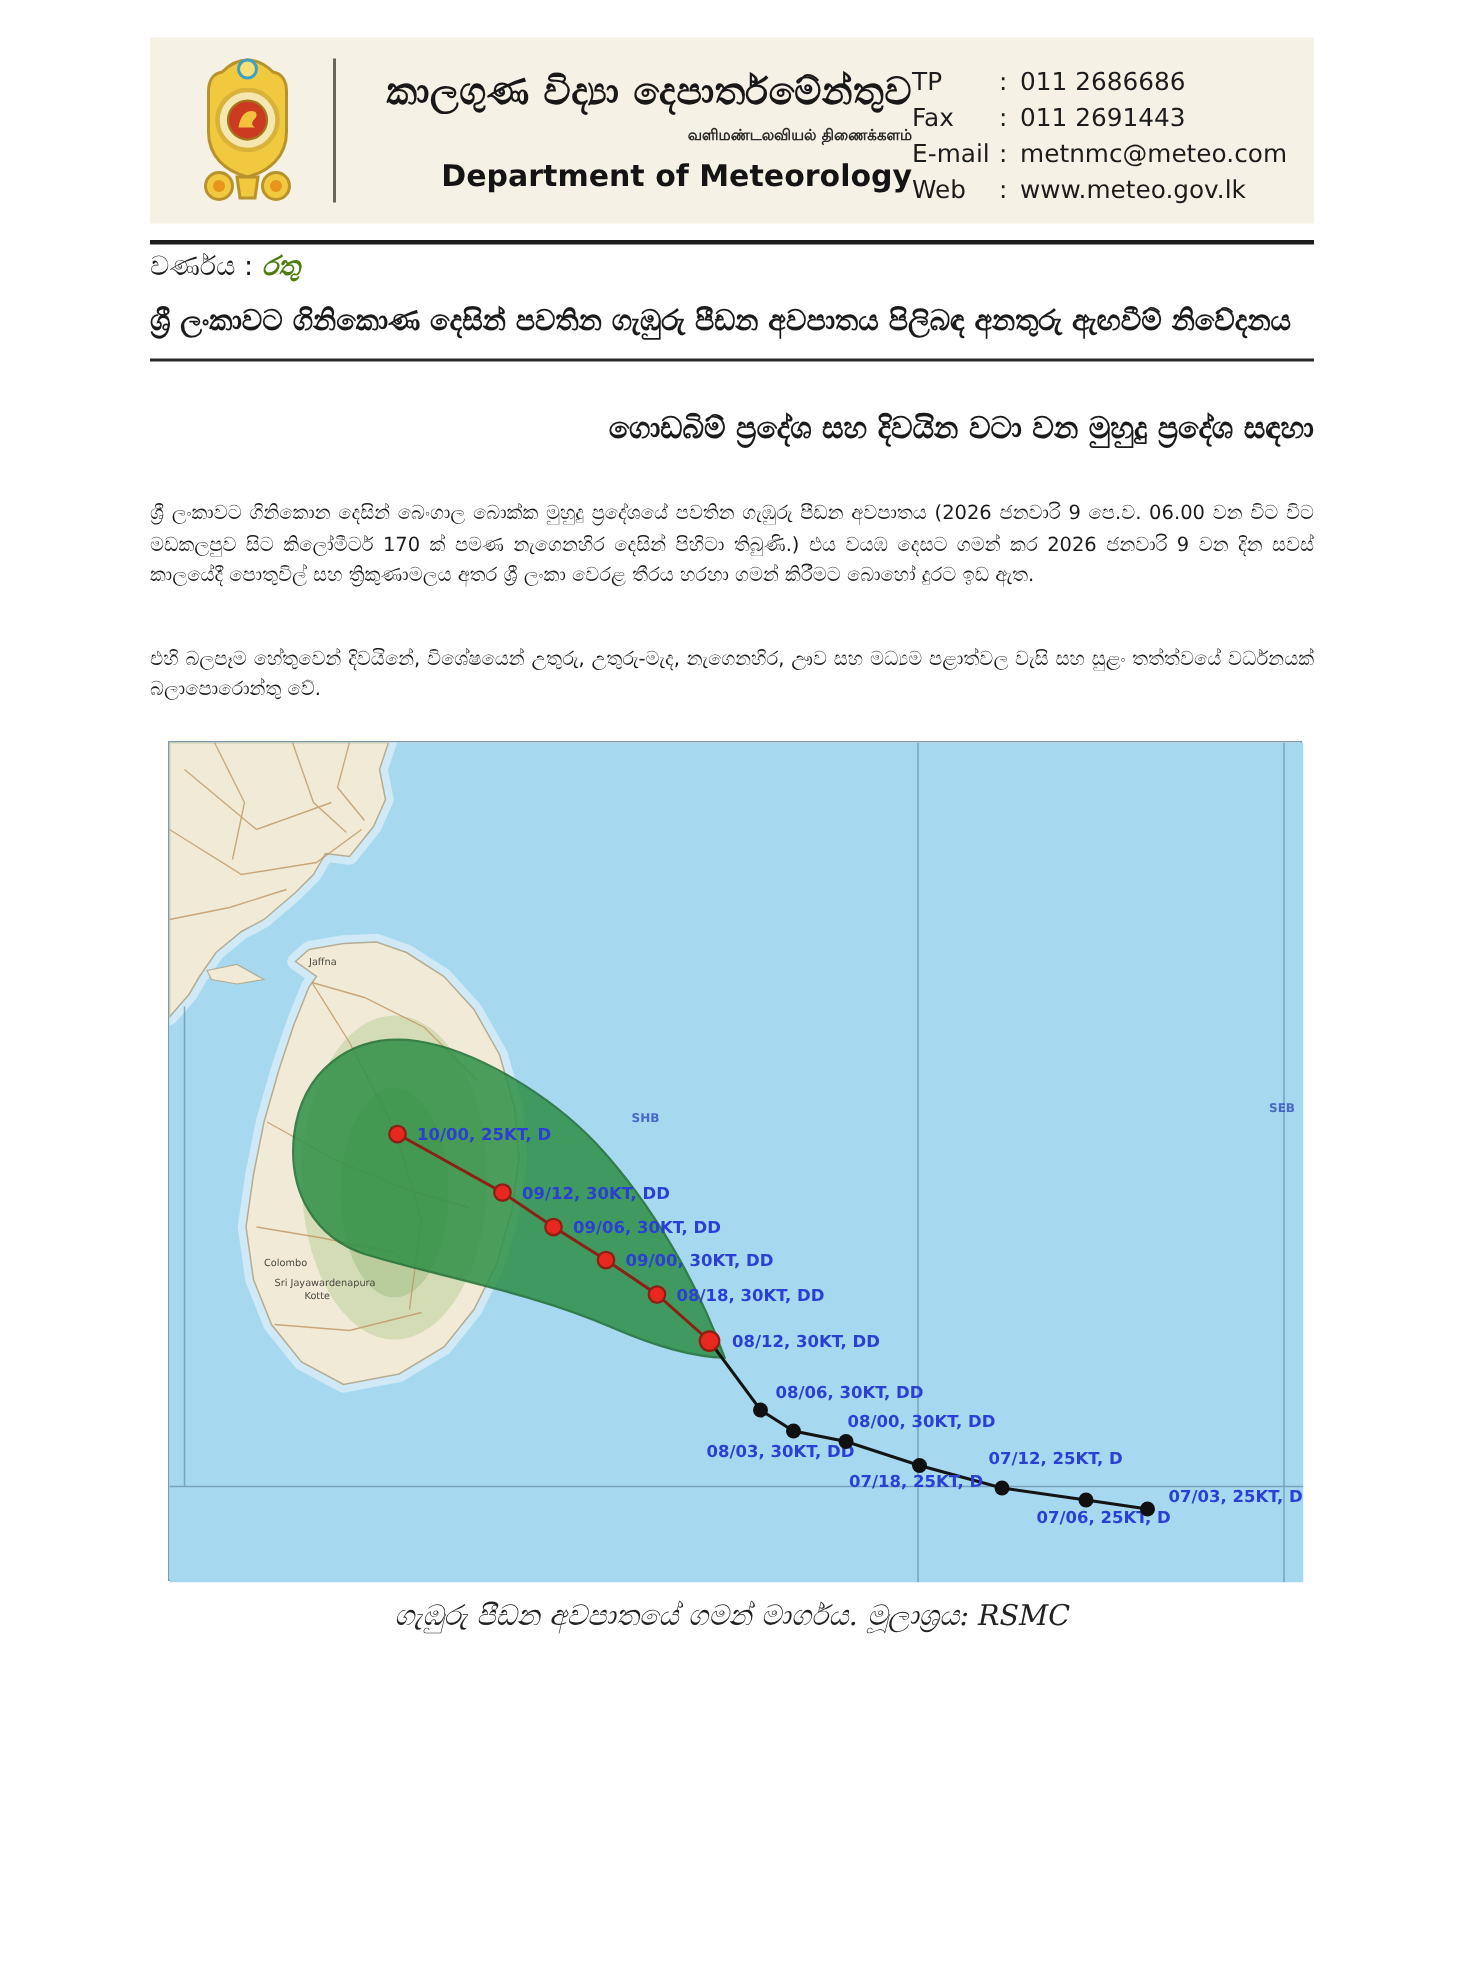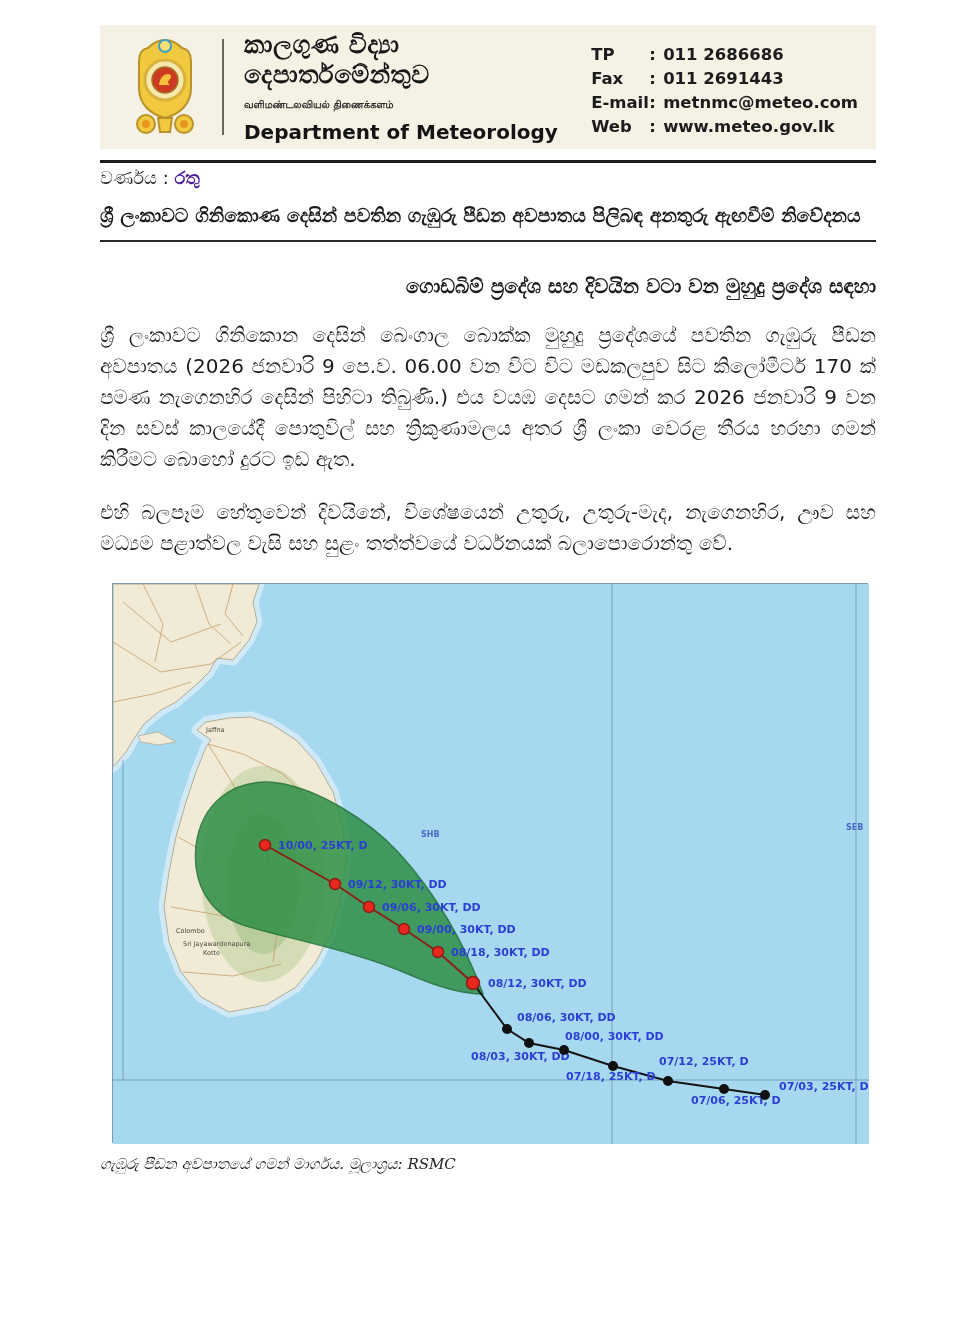--- a/index.html
+++ b/index.html
@@ -11,52 +11,52 @@
   }
   .content { width:776px; margin:0 auto 0 100px; }
 
   
   .letterhead {
     margin-top:25px; background:#f5f1e4; height:124px;
     display:flex; align-items:center; padding:10px 18px 10px 34px;
   }
   .emblem-wrap { width:62px; height:102px; flex:0 0 auto; }
   .vert-sep { width:2px; height:96px; background:#6a665c; margin:0 20px 0 26px; flex:0 0 auto; }
-  .dept-names { flex:1 1 auto; }
+  .dept-names { flex:1 1 auto;text-align:right; }
   .dept-sinhala { font-size:25px; font-weight:bold; color:#181818; letter-spacing:0.5px; }
   .dept-tamil { font-size:10px; font-weight:bold; color:#2a2a28; margin-top:9px; }
   .dept-english { font-size:20px; font-weight:bold; color:#141414; margin-top:8px; }
-  .contact-block { flex:0 0 auto; font-size:16.5px; color:#1c1c1c; align-self:flex-start; margin-top:8px;font-weight:bold; }
+  .contact-block { flex:0 0 auto; font-size:16.5px; color:#1c1c1c; align-self:flex-start; margin-top:8px; }
   .contact-row { display:flex; line-height:1.45; }
   .contact-label { width:58px; }
   .contact-colon { width:14px; }
 
   .rule-thick { border:none; border-top:3px solid #1c1c1c; margin-top:11px; }
   .rule-thin  { border:none; border-top:2px solid #2a2a2a; margin-top:10px; }
 
   .meta-row { display:flex; justify-content:space-between; margin-top:14px; font-size:18px; }
   .notice-no { font-weight:bold; font-family:"DejaVu Serif",serif; }
   .ref-no { font-size:18px; color:#111; }
   .category-row { margin-top:4px; font-size:18px; }
-  .category-value { color:#4c1d95; font-weight:bold; }
+  .category-value { color:#4d7c0f; font-weight:bold;font-style:italic; }
 
   .doc-title { margin-top:12px; font-size:19px; font-weight:bold; line-height:1.55; }
   .issued-para { margin-top:6px; font-size:18px; line-height:1.42; text-align:justify; }
 
   .section-heading { margin-top:32px; text-align:right; font-size:20px; font-weight:bold; }
   .advice-line { margin-top:27px; font-size:19px; font-weight:bold; }
-  .body-para { margin-top:22px; font-size:20px; line-height:1.55; text-align:justify; }
+  .body-para { margin-top:36px; font-size:13px; line-height:1.55; text-align:justify; }
 
   .map-wrap { margin:24px 0 0 12px; width:756px; height:560px; border:1px solid #7d9bb0; }
   svg text { user-select:none; }
   .track-label { font:600 11px "DejaVu Sans",sans-serif; fill:#2b3fd4; }
   .basin-label { font:700 8px "DejaVu Sans",sans-serif; fill:#3b55c0; opacity:.85; }
   .city-label  { font:6.5px "DejaVu Sans",sans-serif; fill:#4a4a42; }
 
-  .map-caption { margin-top:12px; text-align:left; font-size:15px; font-style:italic;
+  .map-caption { margin-top:12px; text-align:center; font-size:19px; font-style:italic;
                  font-family:"DejaVu Serif",serif; color:#222; }
 </style>
 </head>
 <body>
 
 <div class="content">
 
   <div class="letterhead">
     <div class="emblem-wrap">
       <svg width="62" height="102" viewBox="0 0 62 102">

